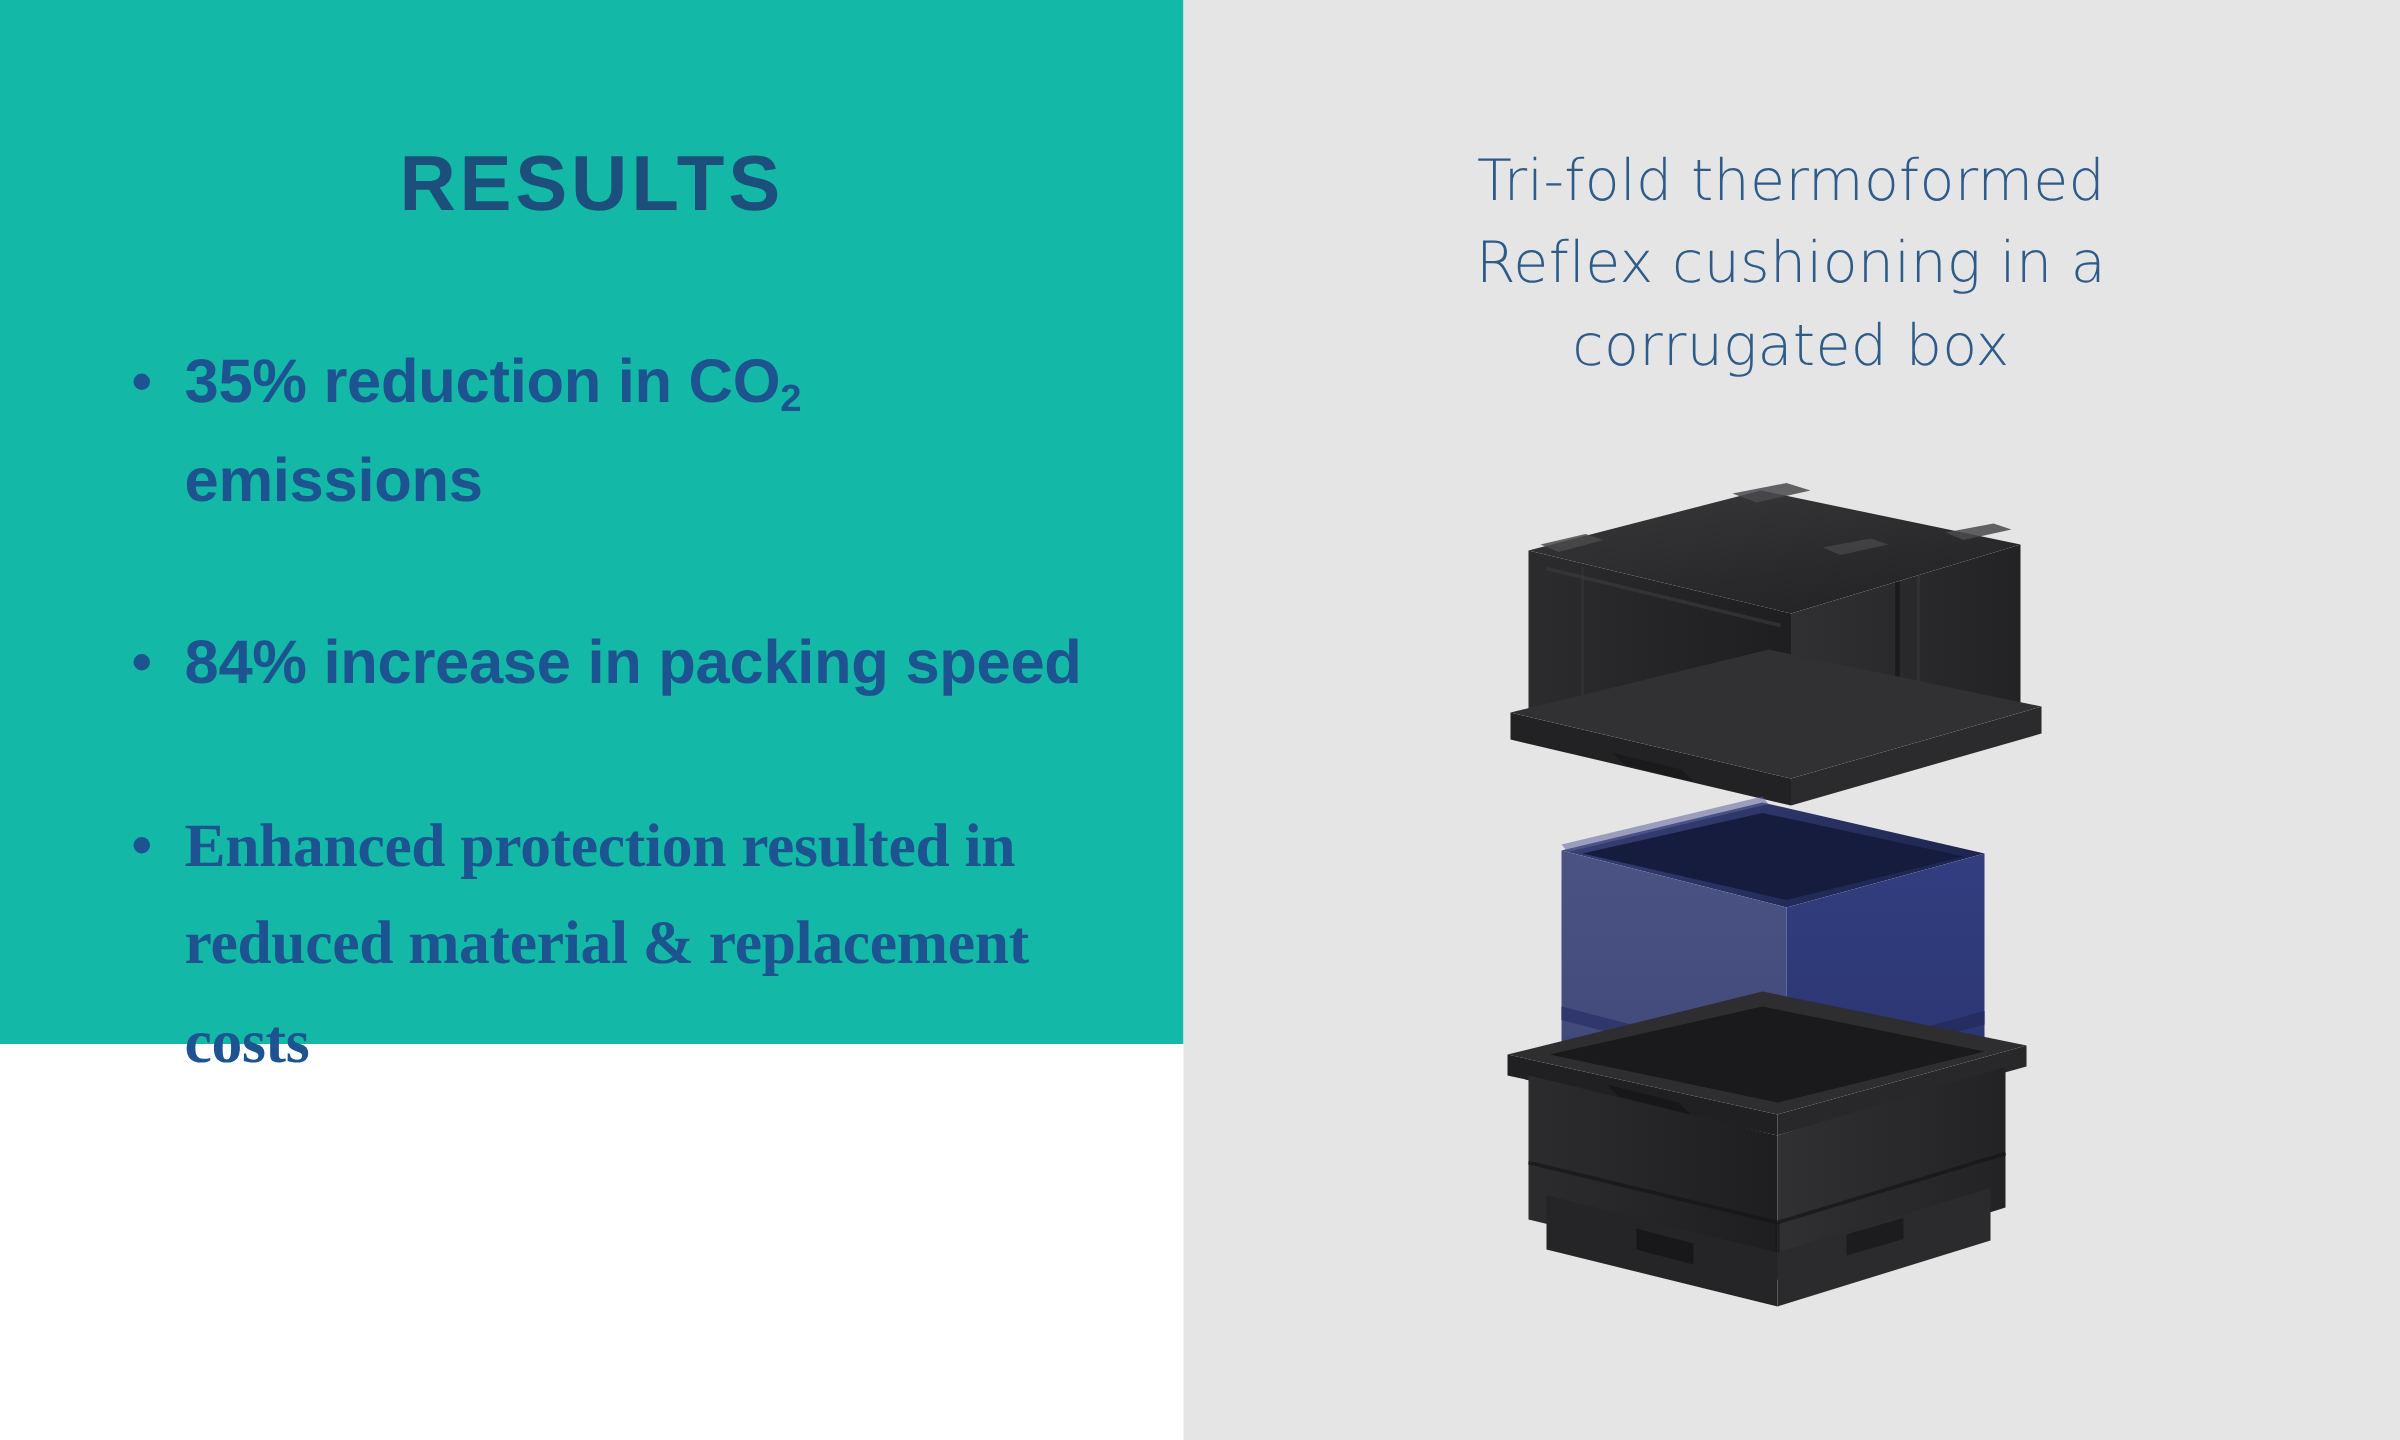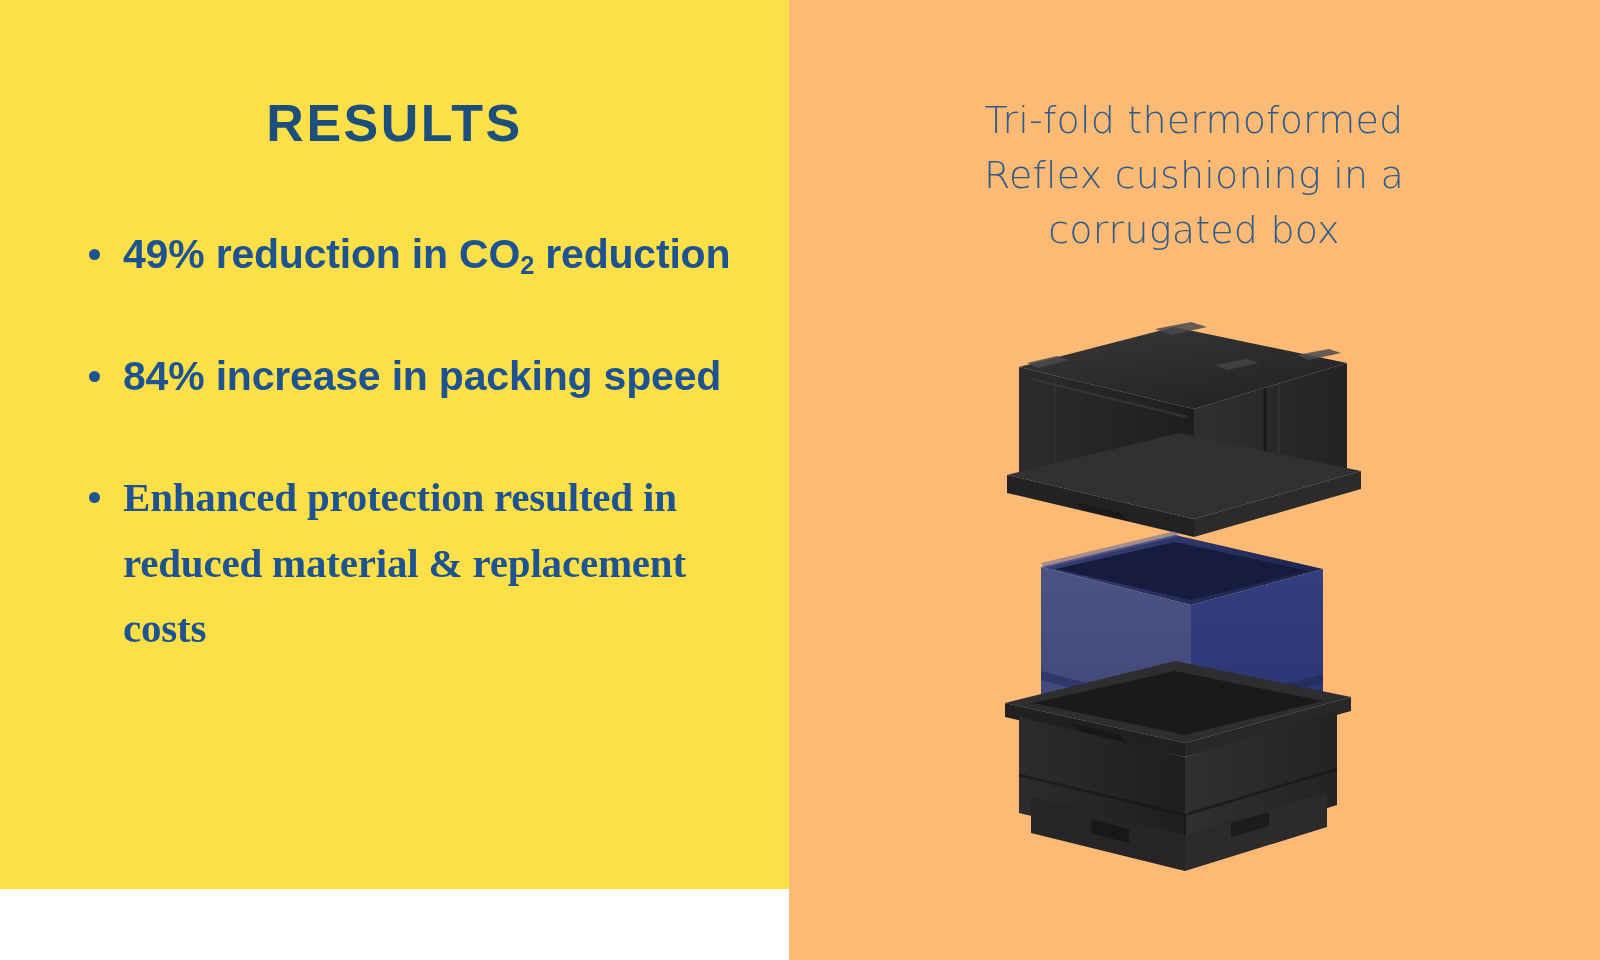--- a/index.html
+++ b/index.html
@@ -21,22 +21,22 @@
     background: #ffffff;
     overflow: hidden;
   }
 
   
   #left-panel {
     position: absolute;
     left: 0;
     top: 0;
     width: 789px;
-    height: 889px;
-    background: #fde047;
+    height: 696px;
+    background: #14b8a6;
   }
 
   #results-heading {
     position: absolute;
     left: 0;
     top: 93px;
     width: 789px;
     text-align: center;
     font-family: "Liberation Sans", sans-serif;
     font-weight: bold;
@@ -85,21 +85,21 @@
     bottom: -0.22em;
   }
 
   
   #right-panel {
     position: absolute;
     left: 789px;
     top: 0;
     width: 811px;
     height: 960px;
-    background: #fdba74;
+    background: #e5e5e5;
   }
 
   #image-caption {
     position: absolute;
     left: 140px;
     top: 93px;
     width: 530px;
     text-align: center;
     font-family: "DejaVu Sans", sans-serif;
     font-weight: 300;
@@ -125,21 +125,21 @@
 <div id="slide">
 
   <div id="left-panel">
 
     <div id="results-heading">RESULTS</div>
 
     <ul id="bullet-list">
 
       <li class="bullet-item">
         <span class="bullet-dot"></span>
-        <span class="bullet-text"><span>49% reduction in CO</span><sub>2</sub><span> reduction</span></span>
+        <span class="bullet-text"><span>35% reduction in CO</span><sub>2</sub><span> emissions</span></span>
       </li>
 
       <li class="bullet-item">
         <span class="bullet-dot"></span>
         <span class="bullet-text">84% increase in packing speed</span>
       </li>
 
       <li class="bullet-item">
         <span class="bullet-dot"></span>
         <span class="bullet-text">Enhanced protection resulted in reduced material &amp; replacement costs</span>

